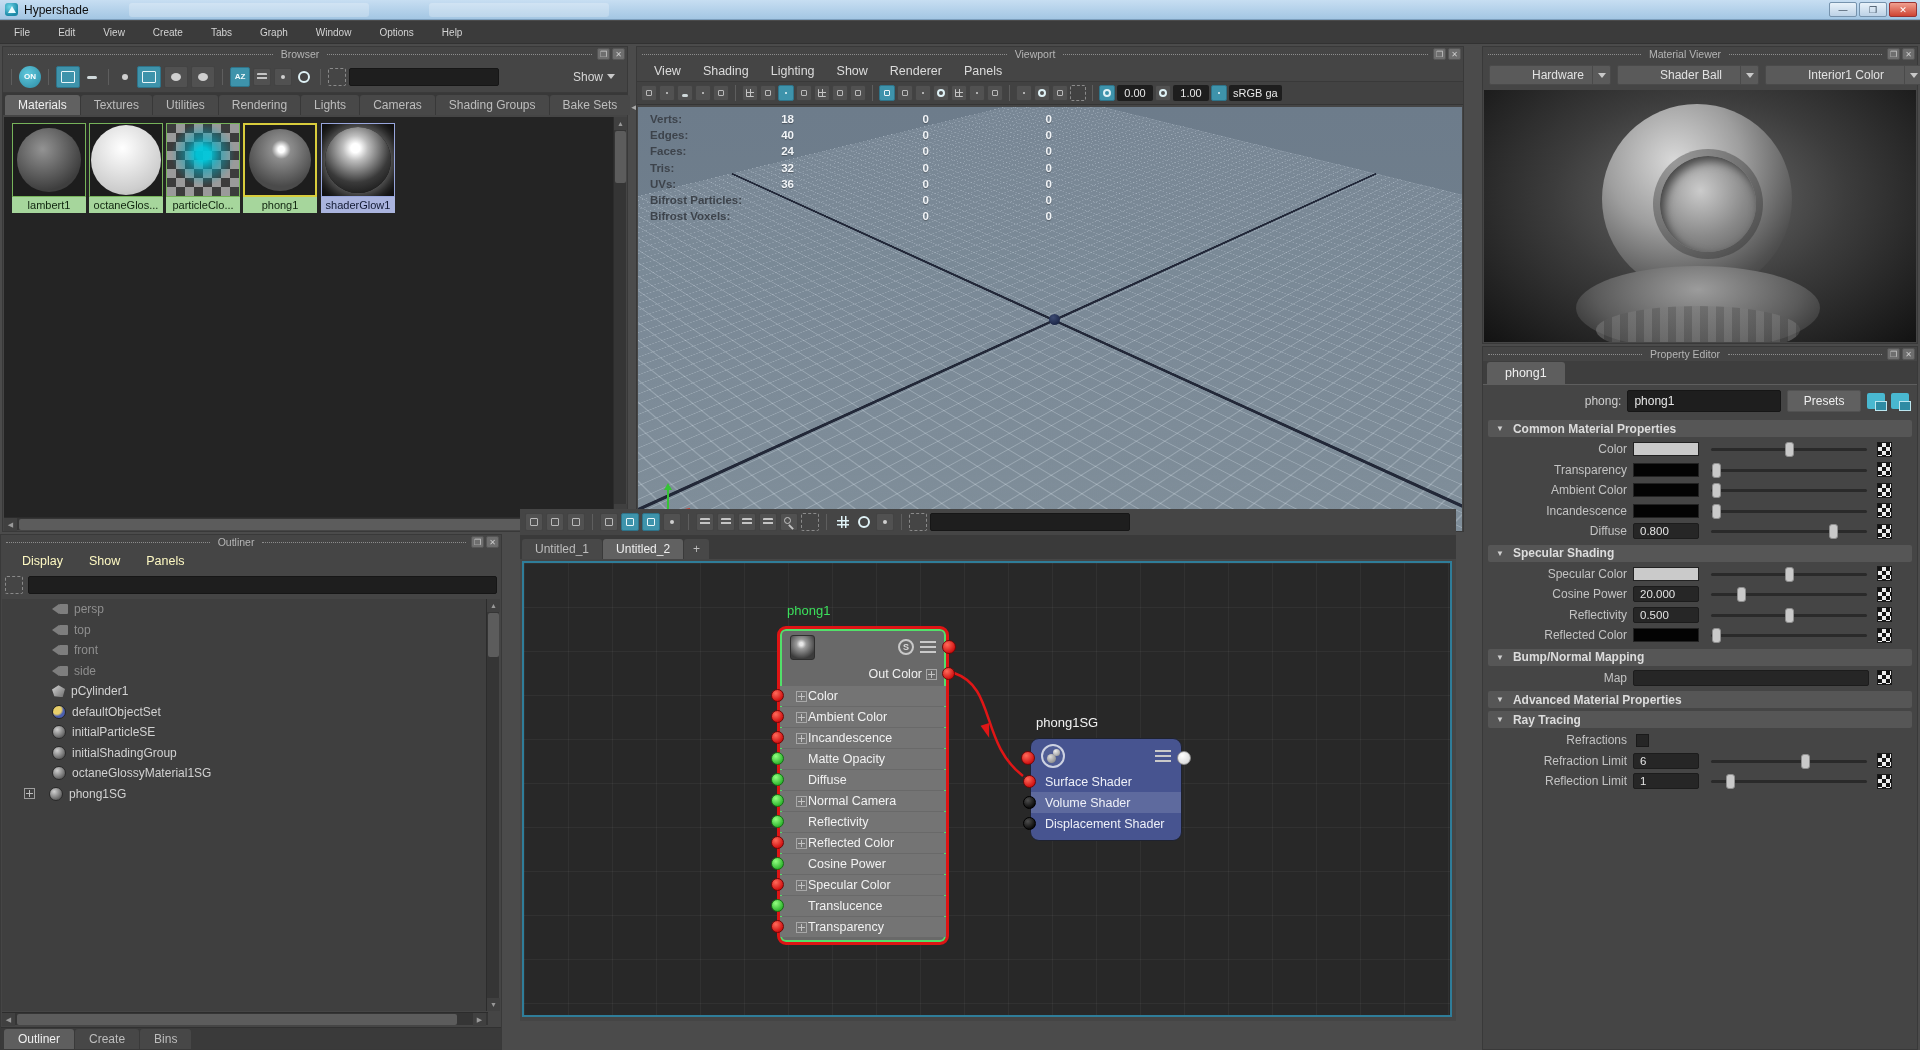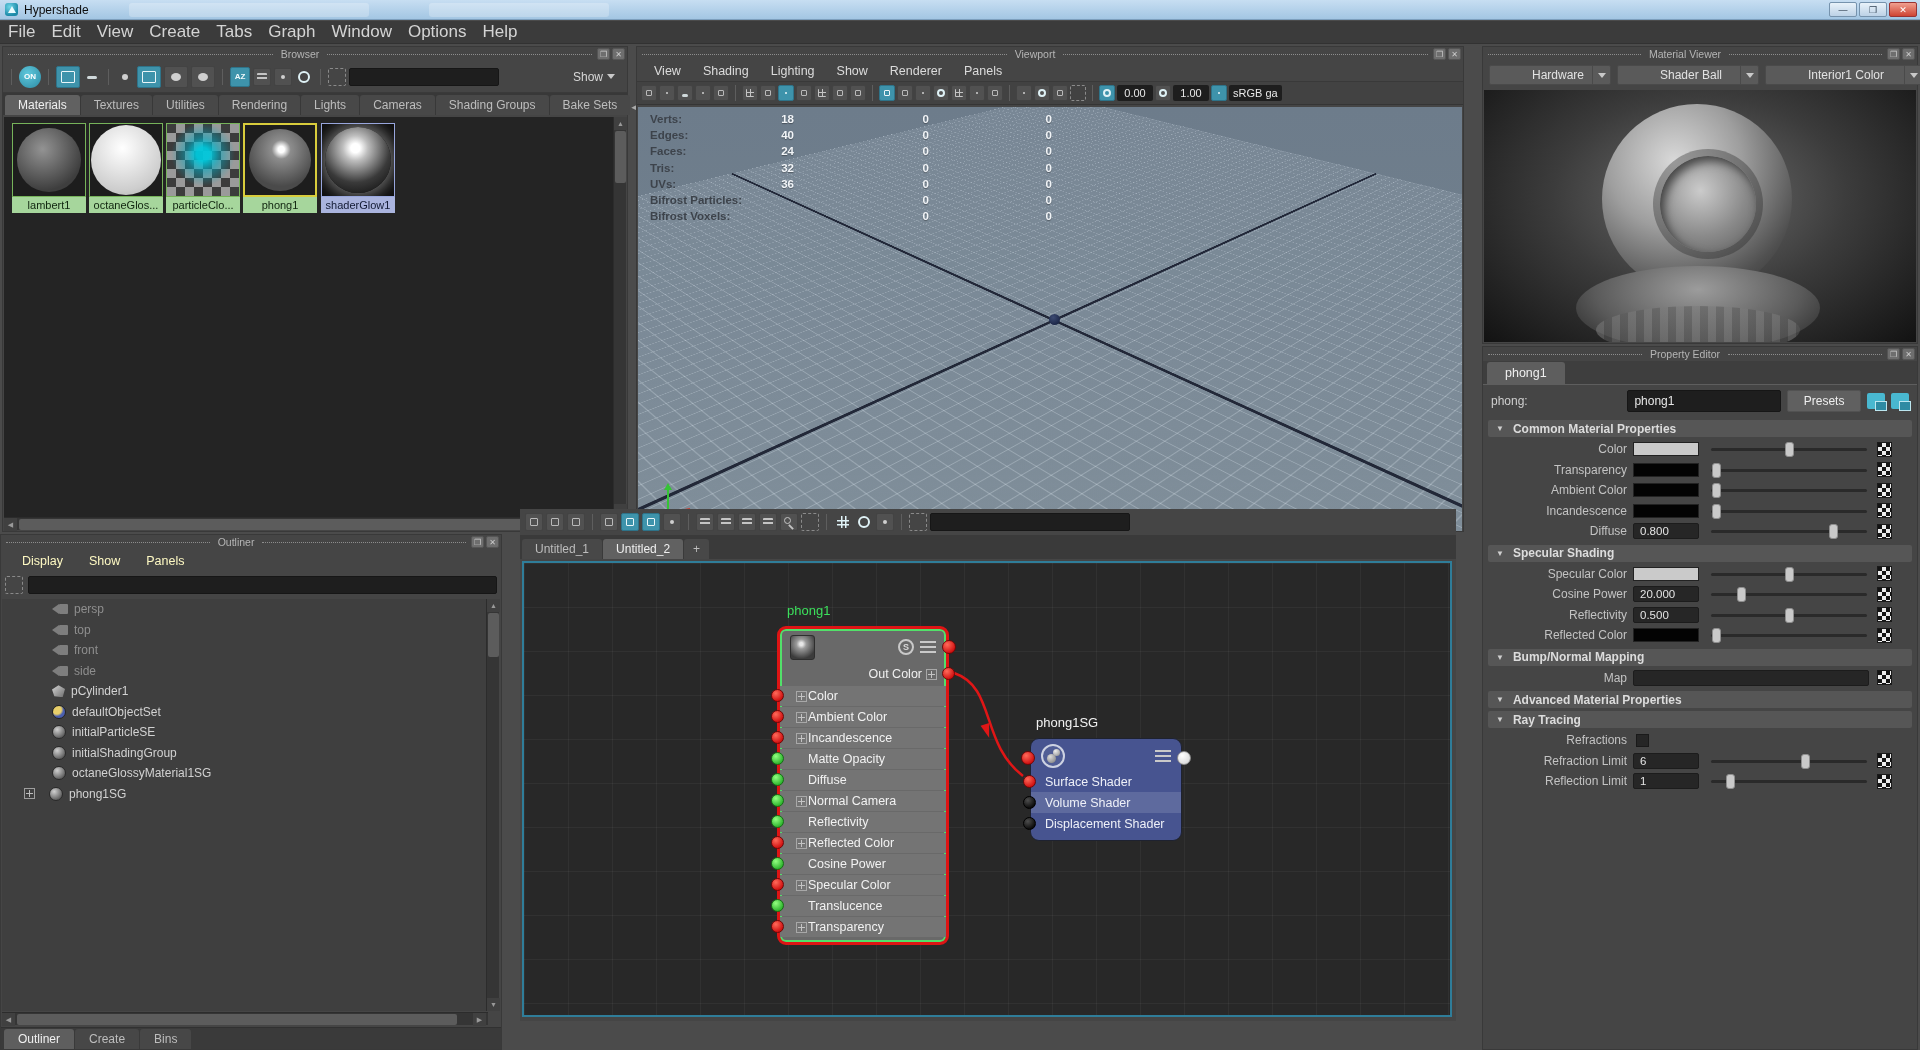--- a/index.html
+++ b/index.html
@@ -20,21 +20,21 @@
   .title-text { font-size:12px; color:#0d0d0d; }
   .ghostwin { height:14px; border-radius:3px; background:rgba(255,255,255,0.25); margin-left:40px; }
   .winbtns { position:absolute; right:3px; top:2px; display:flex; gap:2px; }
   .winbtn { width:28px; height:15px; border-radius:2px; border:1px solid #7693ad;
     background:linear-gradient(#e9f2fa,#bcd2e6); font-size:9px; color:#345;
     display:flex; align-items:center; justify-content:center; }
   .winbtn.close { background:linear-gradient(#f0a090,#cf4433); border-color:#933; color:#fff; }
   
   .menubar { position:absolute; left:0; top:21px; width:1920px; height:23px;
     background:#3b3b3b; border-bottom:1px solid #323232; display:flex; align-items:center; gap:0; }
-  .menubar span { padding:0 8px; color:#d4d4d4; font-size:17px; }
+  .menubar span { padding:0 14px; color:#d4d4d4; font-size:10px; }
   
   .panel { position:absolute; background:#454545; border:1px solid #393939; }
   .phead { height:14px; display:flex; align-items:center; font-size:10.5px; color:#b5b5b5; }
   .dots { flex:1; border-top:1px dotted #8d8d8d; height:0; margin:0 5px; }
   .ptitle { padding:0 3px; white-space:nowrap; }
   .picons { display:flex; gap:2px; margin-right:2px; }
   .pico { width:13px; height:12px; background:#6e6e6e; border:1px solid #555; border-radius:2px;
     color:#ccc; font-size:8px; display:flex; align-items:center; justify-content:center; }
   .ticon { width:18px; height:18px; background:#515151; border:1px solid #434343; border-radius:2px;
     position:relative; flex:none; }
@@ -151,21 +151,21 @@
   .shbase1 { position:absolute; left:92px; top:176px; width:244px; height:84px; border-radius:50%;
     background:radial-gradient(ellipse at 50% 28%, #9c9c9c, #5a5a5a 60%, #262626 95%); }
   .shbase2 { position:absolute; left:112px; top:216px; width:204px; height:48px; border-radius:50%;
     background:repeating-linear-gradient(90deg, #7a7a7a 0 8px, #5a5a5a 8px 16px); opacity:0.55; }
   
   #propeditor { left:1482px; top:346px; width:436px; height:704px; }
   .pe-tabrow { height:24px; background:#3e3e3e; border-bottom:1px solid #5e5e5e; display:flex; align-items:flex-end; padding:2px 4px 0; }
   .pe-tab { height:22px; padding:0 18px; background:#5e5e5e; color:#efefef; border-radius:3px 3px 0 0;
     display:flex; align-items:center; font-size:12.5px; }
   .pe-name { height:32px; display:flex; align-items:center; gap:6px; padding:4px 8px; }
-  .pe-typelabel { width:132px; color:#cfcfcf; }
+  .pe-typelabel { width:132px; text-align:right; color:#cfcfcf; }
   .pe-nameinput { width:155px; height:22px; }
   .pe-presets { height:22px; padding:0 16px; background:#606060; border:1px solid #525252; border-radius:2px;
     color:#eee; display:flex; align-items:center; }
   .pe-lay { width:18px; height:16px; background:#49b8d0; border-radius:2px; position:relative; }
   .pe-lay::after { content:""; position:absolute; right:-2px; bottom:-2px; width:10px; height:8px; background:#2e8ba3; border:1px solid #bce6ef; }
   .pe-info { height:22px; display:flex; align-items:center; padding:0 10px; color:#c9c9c9; }
   .pe-info b { color:#d8d8d8; }
   .pe-info .right { margin-left:auto; }
   .sechead { height:17px; margin:3px 5px 2px; background:#565656; border-radius:2px; display:flex; align-items:center; gap:9px; padding:0 8px; }
   .sechead .arr { font-size:8px; color:#cfcfcf; }

